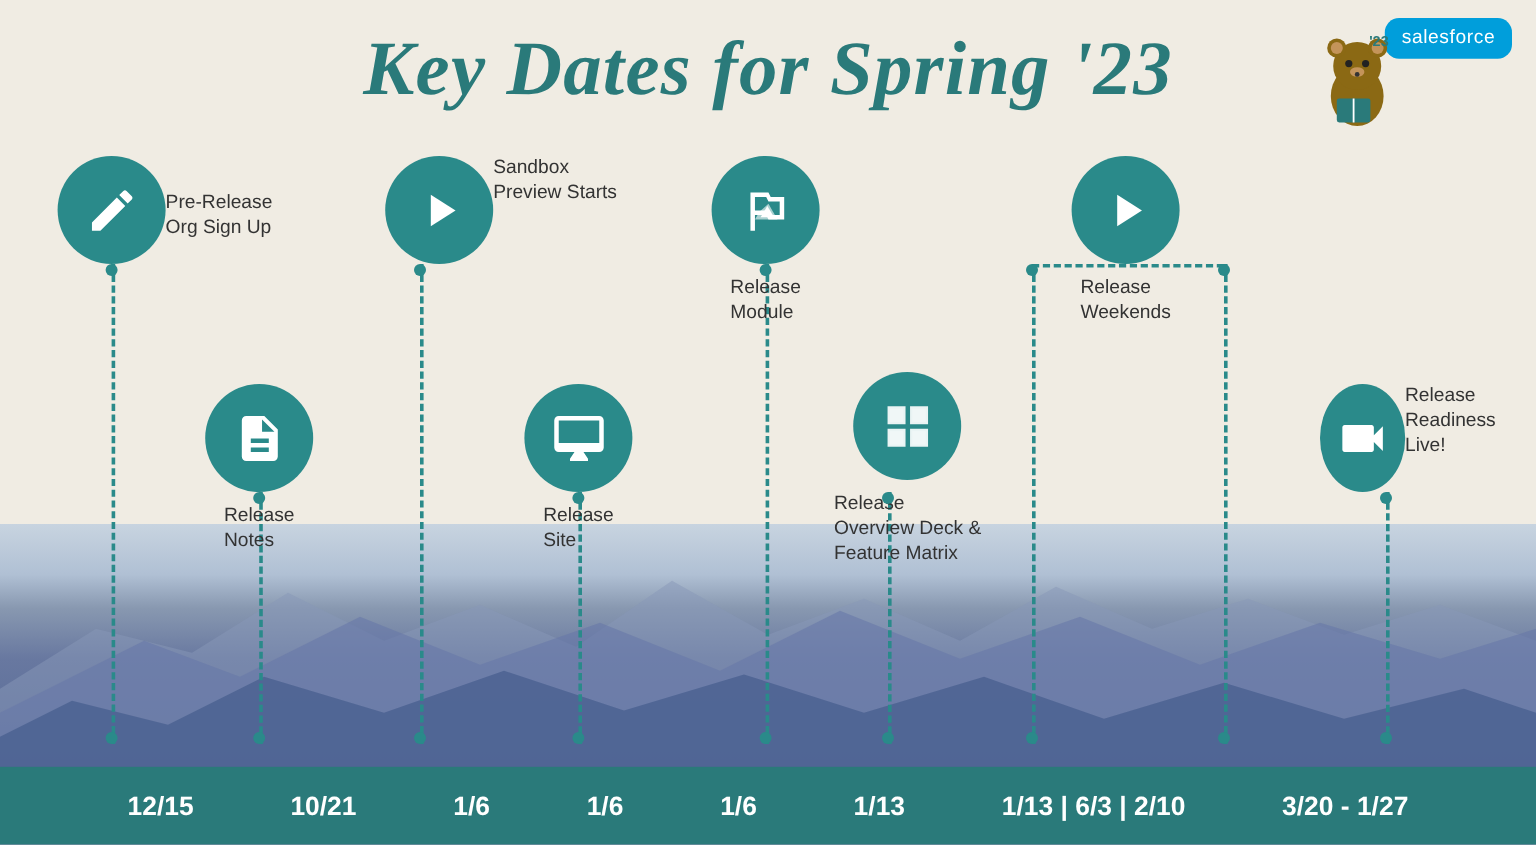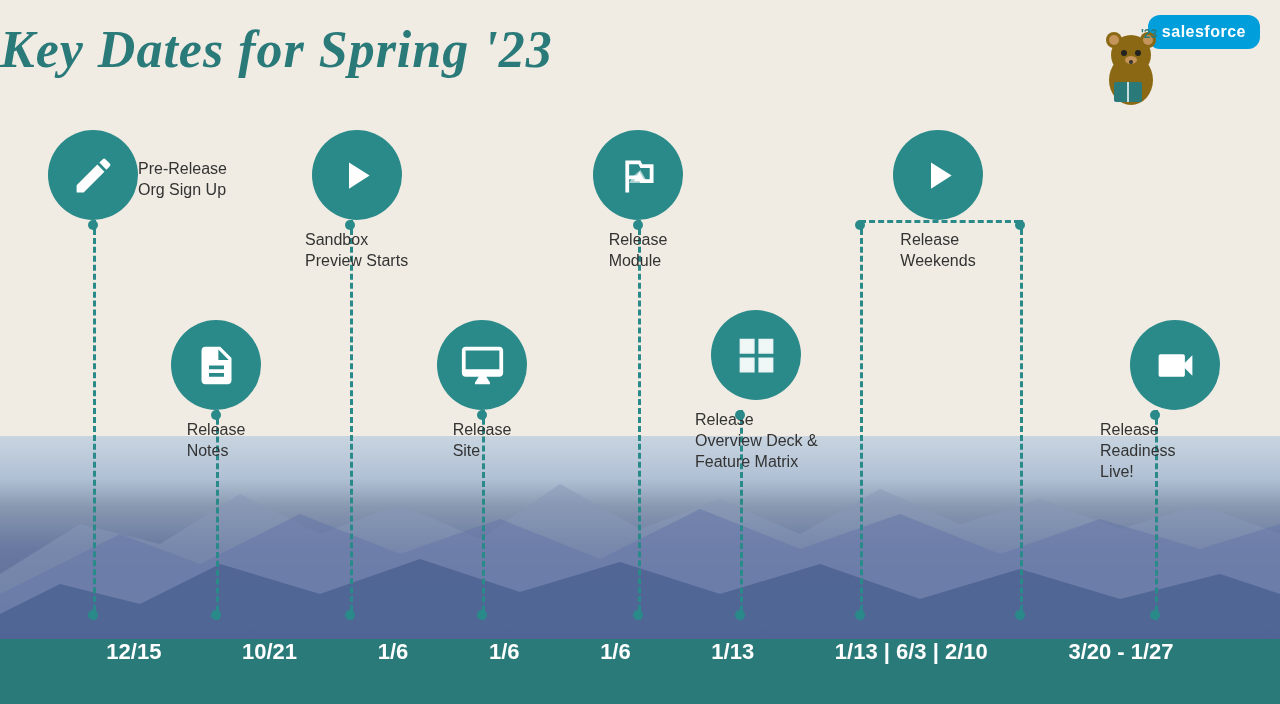--- a/index.html
+++ b/index.html
@@ -38,37 +38,38 @@
     
     .timeline-bar {
       position: absolute;
       bottom: 0;
       left: 0;
       width: 100%;
       height: 65px;
       background: #2a7a7a;
       z-index: 10;
       display: flex;
-      align-items: flex-start;
+      align-items: center;
       justify-content: space-around;
       padding: 0 76px;
       gap: 20px;
     }
 
     .date-label {
       color: white;
       font-size: 22px;
       font-weight: bold;
       text-align: center;
       white-space: nowrap;
     }
 
     
     .title {
-      font-size: 52px;
+      text-align: center;
+      font-size: 64px;
       font-weight: bold;
       color: #2a7a7a;
       margin-top: 20px;
       font-family: 'Georgia', cursive;
       font-style: italic;
       letter-spacing: 1px;
       position: relative;
       z-index: 5;
     }
 
@@ -82,21 +83,21 @@
       gap: 8px;
       z-index: 10;
     }
 
     .salesforce-logo {
       background: #009EDB;
       border-radius: 12px;
       padding: 8px 14px;
       color: white;
       font-size: 16px;
-      font-weight: bold;
+      font-weight: normal;
       letter-spacing: 0.5px;
     }
 
     .icon-circle {
       width: 90px;
       height: 90px;
       border-radius: 50%;
       background: #2a8a8a;
       display: flex;
       align-items: center;
@@ -201,21 +202,21 @@
 
   <div style="position:absolute; top:130px; left:48px; display:flex; flex-direction:row; align-items:center; z-index:5;">
     <div class="icon-circle">
       <svg viewBox="0 0 24 24" fill="white" xmlns="http://www.w3.org/2000/svg">
         <path d="M3 17.25V21h3.75L17.81 9.94l-3.75-3.75L3 17.25zM20.71 7.04c.39-.39.39-1.02 0-1.41l-2.34-2.34c-.39-.39-1.02-.39-1.41 0l-1.83 1.83 3.75 3.75 1.83-1.83z"></path>
       </svg>
     </div>
     <div class="icon-label">Pre-Release<br>Org Sign Up</div>
   </div>
 
-  <div style="position:absolute; top:130px; left:305px; display:flex; flex-direction:column; align-items:center; z-index:5;">
+  <div style="position:absolute; top:130px; left:321px; display:flex; flex-direction:row; z-index:5;">
     <div class="icon-circle">
       <svg viewBox="0 0 24 24" fill="white" xmlns="http://www.w3.org/2000/svg">
         <path d="M8 5v14l11-7z"></path>
       </svg>
     </div>
     <div class="icon-label">Sandbox<br>Preview Starts</div>
   </div>
 
   <div style="position:absolute; top:130px; left:593px; display:flex; flex-direction:column; align-items:center; z-index:5;">
     <div class="icon-circle">
@@ -261,21 +262,21 @@
         <path d="M3 3h8v8H3zm10 0h8v8h-8zM3 13h8v8H3zm10 0h8v8h-8z" opacity="0.9"></path>
         <rect x="4" y="4" width="6" height="6" fill="white" opacity="0.3"></rect>
         <rect x="14" y="4" width="6" height="6" fill="white" opacity="0.3"></rect>
         <rect x="4" y="14" width="6" height="6" fill="white" opacity="0.3"></rect>
         <rect x="14" y="14" width="6" height="6" fill="white" opacity="0.3"></rect>
       </svg>
     </div>
     <div class="icon-label" style="max-width:140px;">Release<br>Overview Deck &amp;<br>Feature Matrix</div>
   </div>
 
-  <div style="position:absolute; top:320px; left:1100px; display:flex; flex-direction:column; align-items:flex-end; z-index:5;">
+  <div style="position:absolute; top:320px; left:1100px; display:flex; flex-direction:row; align-items:flex-start; z-index:5;">
     <div class="icon-circle">
       <svg viewBox="0 0 24 24" fill="white" xmlns="http://www.w3.org/2000/svg">
         <path d="M17 10.5V7c0-.55-.45-1-1-1H4c-.55 0-1 .45-1 1v10c0 .55.45 1 1 1h12c.55 0 1-.45 1-1v-3.5l4 4v-11l-4 4z"></path>
       </svg>
     </div>
     <div class="icon-label">Release Readiness<br>Live!</div>
   </div>
 
   <div class="dashed-line" style="left:93px; top:220px; height:400px;"></div>
   <div class="dot" style="left:88px; top:610px;"></div>

